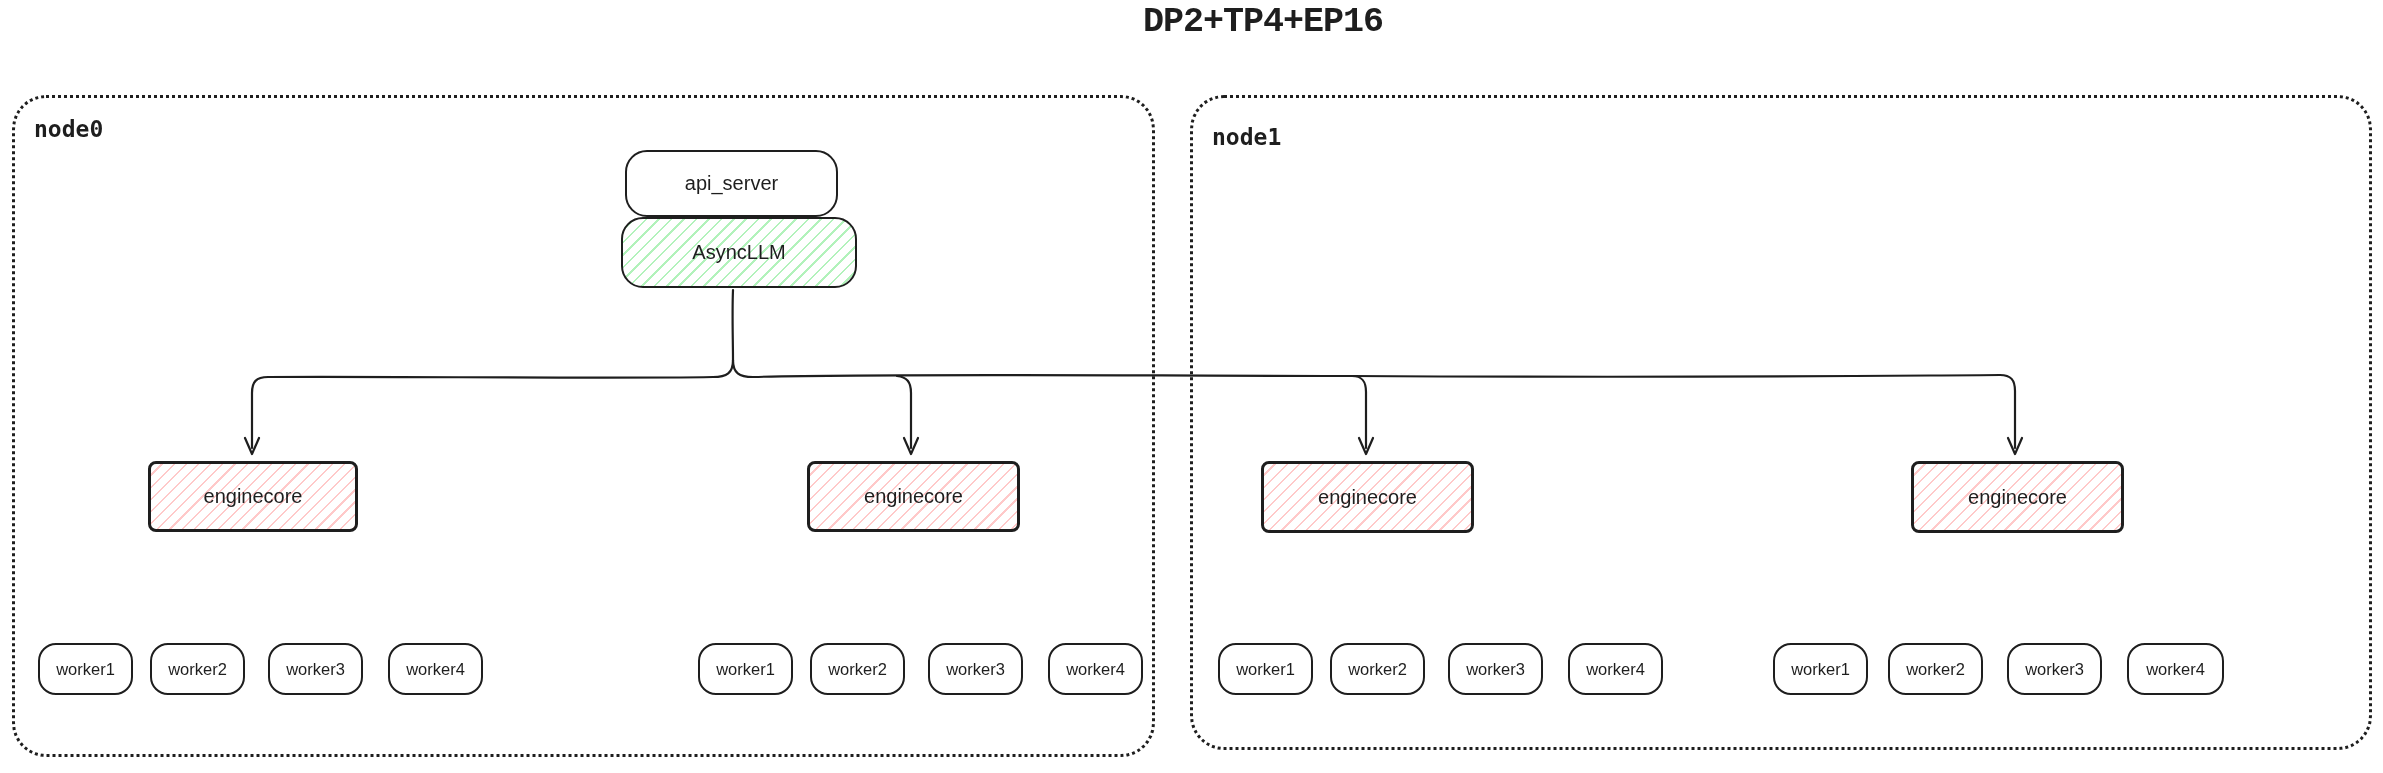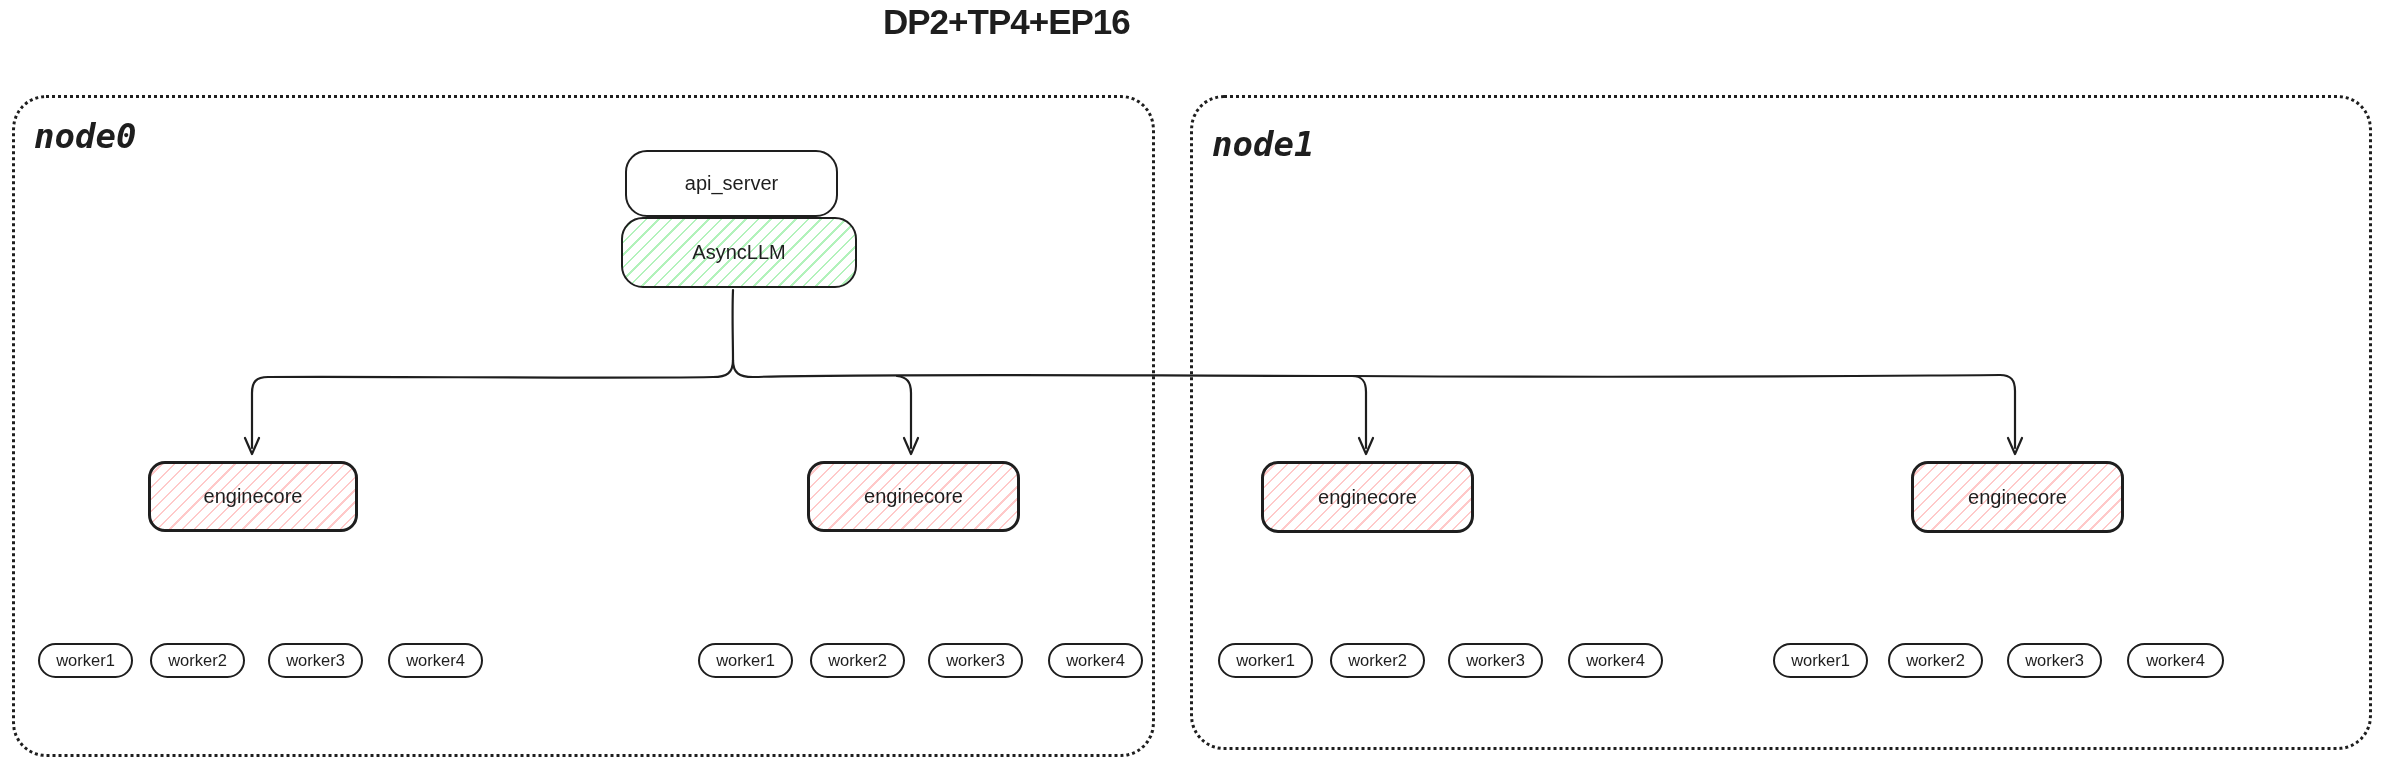--- a/index.html
+++ b/index.html
@@ -10,63 +10,63 @@
   *{box-sizing:border-box;margin:0;padding:0;}
   html,body{background:#ffffff;}
   body{
     width:2383px;height:773px;position:relative;overflow:hidden;
     font-family:"Liberation Sans",sans-serif;color:var(--ink);
   }
   .canvas{position:absolute;inset:0;}
 
   .diagram-title{
     position:absolute;left:883px;top:2px;width:500px;height:44px;
-    text-align:left;font-family:Liberation Sans, sans-serif;
+    text-align:right;font-family:Liberation Mono, monospace;
     font-size:35px;font-weight:700;letter-spacing:-1px;color:var(--ink);
   }
 
   .node-container{
     position:absolute;border:3px dotted var(--ink);border-radius:34px;
     background:transparent;
   }
   .node-container.n0{left:12px;top:95px;width:1143px;height:662px;}
   .node-container.n1{left:1190px;top:95px;width:1182px;height:655px;}
   .node-label{
     position:absolute;font-family:"DejaVu Sans Mono",monospace;
-    font-size:34px;font-weight:700;color:var(--ink);font-style:italic;
+    font-size:23px;font-weight:700;color:var(--ink);
   }
   .node-label.n0{left:34px;top:116px;}
   .node-label.n1{left:1212px;top:124px;}
 
   .box{
     position:absolute;display:flex;align-items:center;justify-content:center;
     border:2.5px solid var(--ink);background:#fff;color:var(--ink);
     font-size:20px;
   }
   .api-server{left:625px;top:150px;width:213px;height:67px;border-radius:22px;}
   .async-llm{
     left:621px;top:217px;width:236px;height:71px;border-radius:22px;
     background-color:#fff;
     background-image:repeating-linear-gradient(135deg,
       transparent 0 7px, var(--green-fill) 7px 8.8px);
   }
   .enginecore{
-    width:213px;height:71px;border-radius:17px;border-width:3px;
+    width:213px;height:71px;border-radius:8px;border-width:3px;
     background-color:#fff;
     background-image:repeating-linear-gradient(135deg,
       transparent 0 7px, var(--red-fill) 7px 8.6px);
     justify-content:center;
   }
   .ec1{left:148px;top:461px;width:210px;}
   .ec2{left:807px;top:461px;}
   .ec3{left:1261px;top:461px;height:72px;}
   .ec4{left:1911px;top:461px;height:72px;}
 
   .worker{
-    position:absolute;top:643px;width:95px;height:35px;
+    position:absolute;top:643px;width:95px;height:52px;
     display:flex;align-items:center;justify-content:center;
     border:2.5px solid var(--ink);border-radius:18px;background:#fff;
     font-size:16.5px;color:var(--ink);
   }
   
   .w1a{left:38px;} .w1b{left:150px;} .w1c{left:268px;} .w1d{left:388px;}
   
   .w2a{left:698px;} .w2b{left:810px;} .w2c{left:928px;} .w2d{left:1048px;}
   
   .w3a{left:1218px;} .w3b{left:1330px;} .w3c{left:1448px;} .w3d{left:1568px;}

